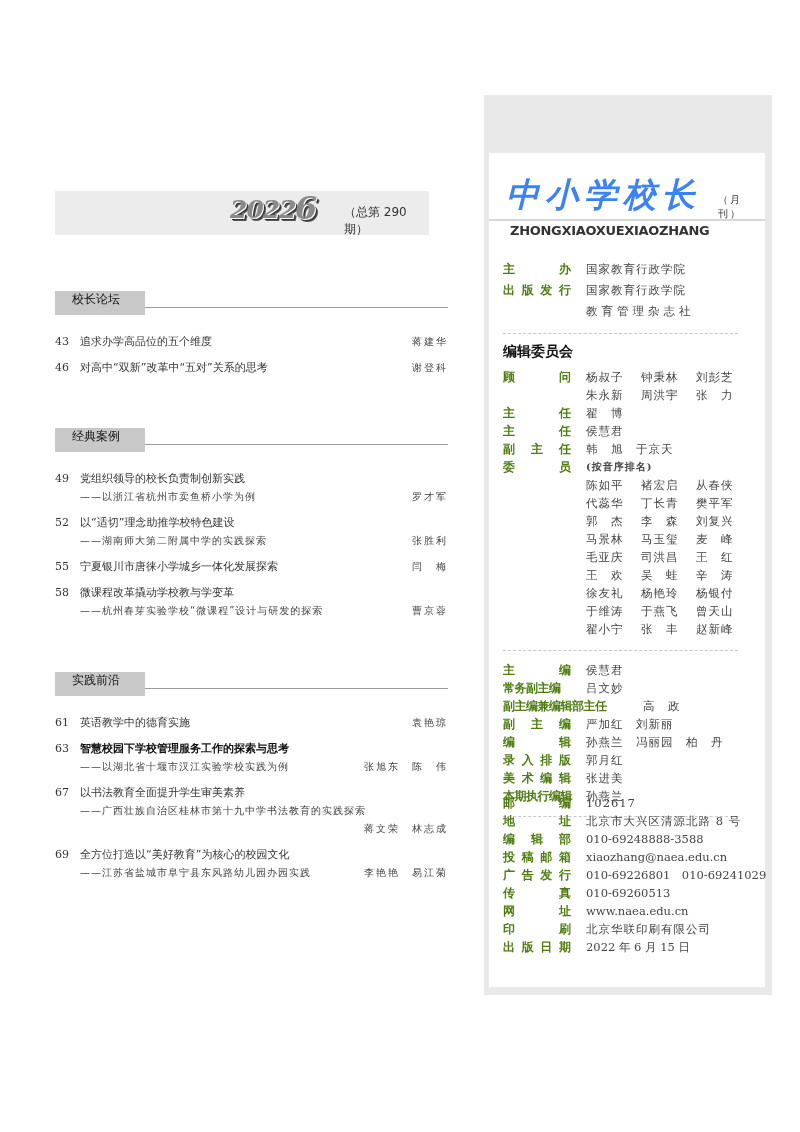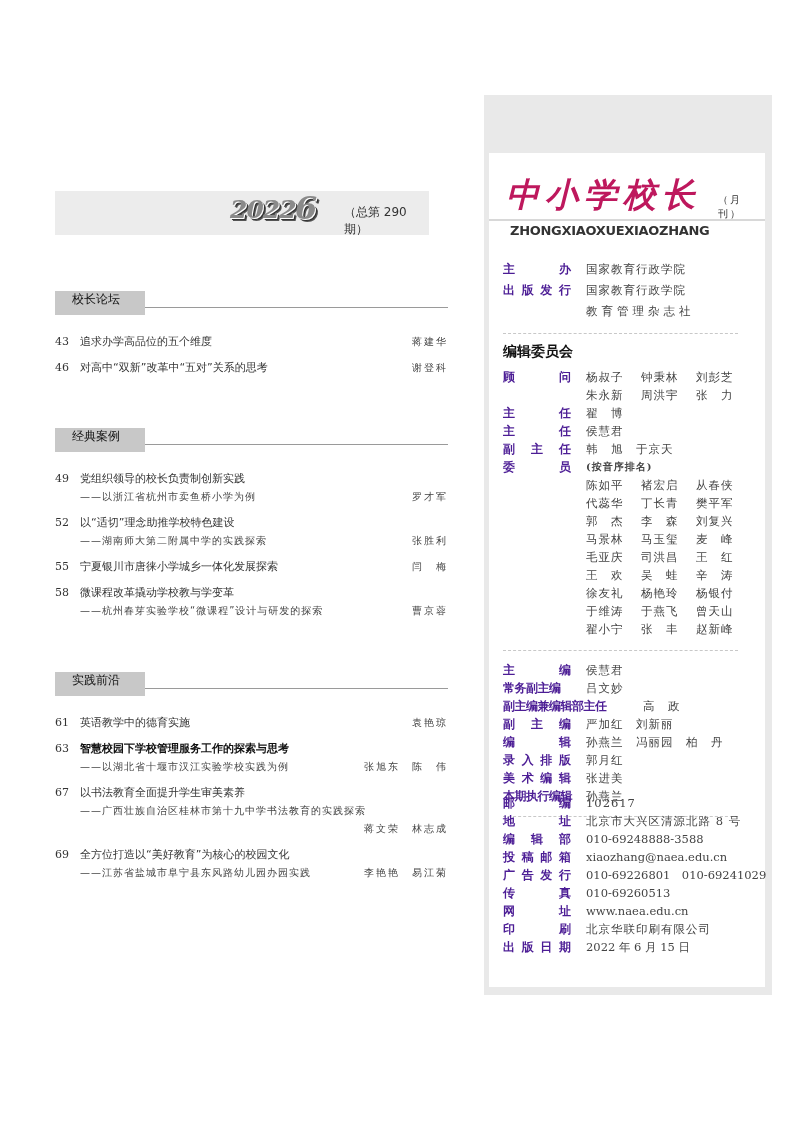--- a/index.html
+++ b/index.html
@@ -26,28 +26,28 @@
   .toc-page { position:absolute; left:0; top:0; font-family:"DejaVu Serif",serif; font-size:11px; color:#333; }
   .toc-title { position:absolute; left:25px; top:0; font-family:"DejaVu Sans",sans-serif; font-size:11px; color:#333; white-space:nowrap; }
   .toc-title.bold { font-weight:bold; color:#111; }
   .toc-sub { position:absolute; left:25px; top:0; font-family:"DejaVu Sans",sans-serif; font-size:10px; color:#444; white-space:nowrap; letter-spacing:1px; }
   .toc-author { position:absolute; right:0; top:0; font-family:"DejaVu Sans",sans-serif; font-size:10px; color:#444; white-space:nowrap; letter-spacing:2px; }
 
   
   .panel { position:absolute; left:484px; top:95px; width:288px; height:900px; background:#e9e9e9; }
   .panel-inner { position:absolute; left:5px; top:58px; width:276px; height:834px; background:#ffffff; }
   .mast-title { position:absolute; left:17px; top:20px; font-family:"DejaVu Serif",serif; font-weight:bold;
-                font-size:33px; color:#be185d; letter-spacing:6px; font-style:italic; }
+                font-size:33px; color:#3b82f6; letter-spacing:6px; font-style:italic; }
   .mast-freq { position:absolute; left:229px; top:40px; font-size:10px; color:#333; font-family:"DejaVu Serif",serif; letter-spacing:2px; }
   .mast-line { position:absolute; left:0; top:66px; width:276px; height:2px; background:#d8d8d8; }
   .mast-pinyin { position:absolute; left:21px; top:70px; font-family:"DejaVu Sans",sans-serif; font-weight:bold; font-size:13px; color:#333; letter-spacing:-0.3px; }
 
   .kv { position:absolute; left:14px; width:260px; }
   .kv-row { position:relative; height:18px; line-height:18px; }
-  .kv-label { position:absolute; left:0; top:0; width:68px; font-family:"DejaVu Sans",sans-serif; font-weight:bold; font-size:12px; color:#4c1d95;
+  .kv-label { position:absolute; left:0; top:0; width:68px; font-family:"DejaVu Sans",sans-serif; font-weight:bold; font-size:12px; color:#4d7c0f;
               text-align:justify; text-align-last:justify; }
   .kv-label.wide { width:auto; text-align:left; text-align-last:auto; white-space:nowrap; letter-spacing:-0.5px; }
   .kv-value { position:absolute; left:83px; top:0; font-family:"DejaVu Serif",serif; font-size:11.5px; color:#444; white-space:nowrap; letter-spacing:1px; }
   .dots { position:absolute; left:14px; width:235px; border-top:1px dashed #c8c8c8; height:0; }
   .board-title { position:absolute; left:14px; top:190px; font-family:"DejaVu Sans",sans-serif; font-size:14px; color:#111; font-weight:bold; }
 
   .names { position:absolute; left:83px; }
   .name-row { height:18px; line-height:18px; white-space:nowrap; font-family:"DejaVu Serif",serif; font-size:11.5px; color:#444; }
   .name-cell { display:inline-block; width:55px; letter-spacing:1px; }
   .note { font-size:10px; font-family:"DejaVu Serif",serif; font-weight:bold; color:#444; }

